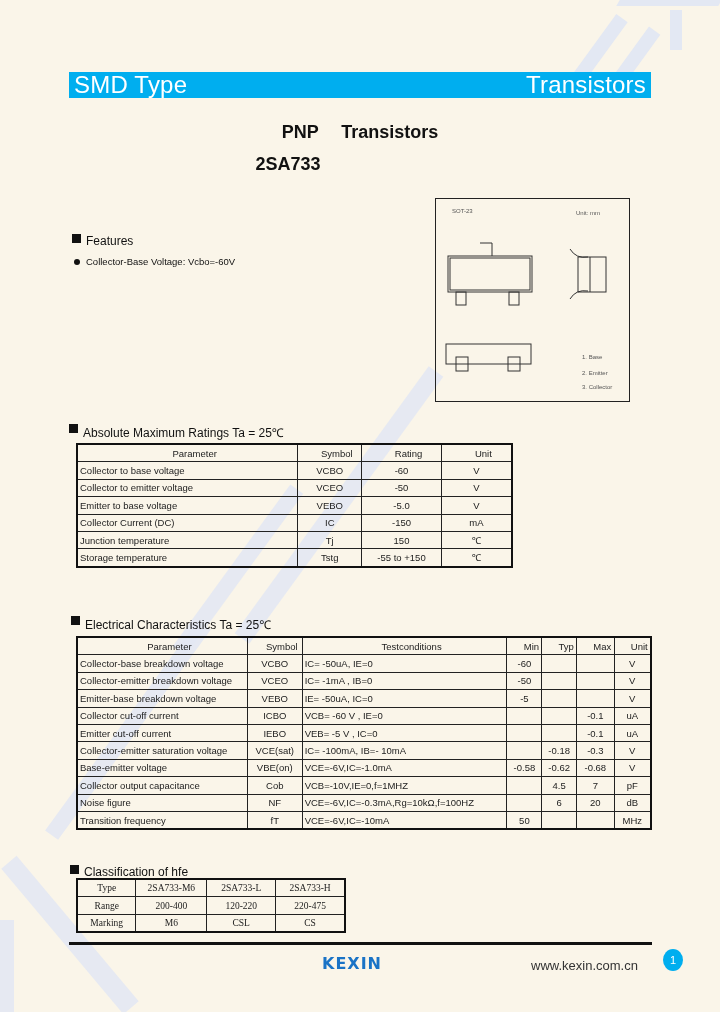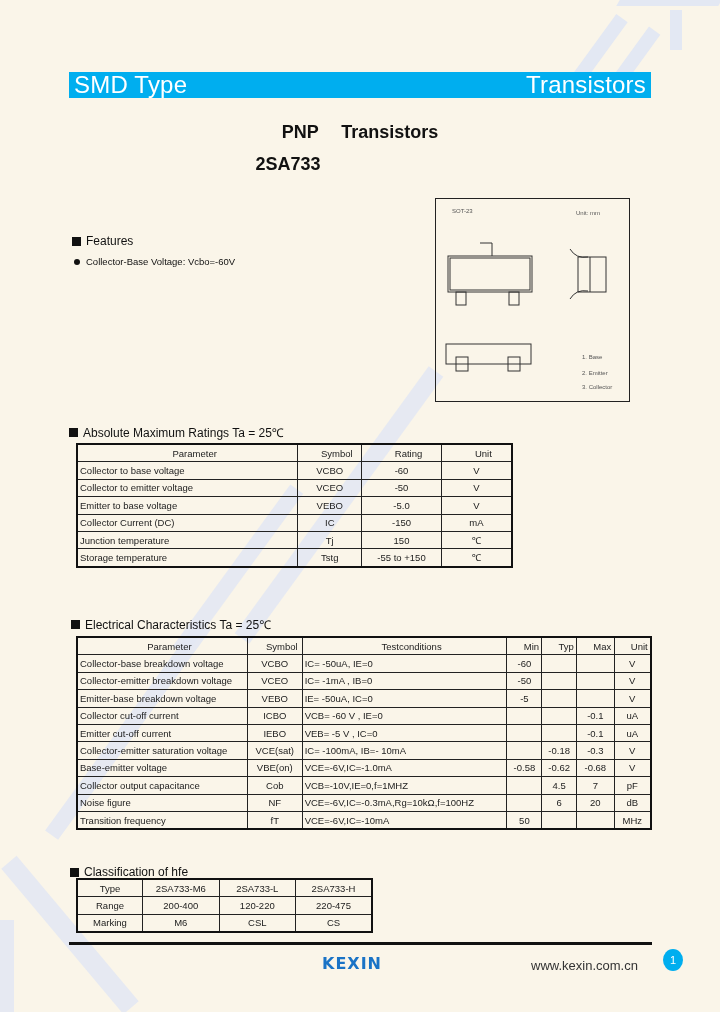--- a/index.html
+++ b/index.html
@@ -12,21 +12,21 @@
     .wm { position: absolute; background: #e3e8f3; }
     .header-bar {
       position: absolute; left: 69px; top: 72px; width: 582px; height: 26px;
       background: #00aeef; color: #fff; font-size: 24px;
       display: flex; justify-content: space-between; align-items: center;
       padding: 0 5px; box-sizing: border-box; letter-spacing: 0.2px;
     }
     .title1 { position: absolute; top: 122px; left: 0; width: 720px; text-align: center; font-weight: bold; font-size: 18px; }
     .title1 span + span { margin-left: 18px; }
     .title2 { position: absolute; top: 154px; left: 0; width: 576px; text-align: center; font-weight: bold; font-size: 18px; }
-    .sec-head { position: absolute; font-size: 12px; display: flex; align-items: center; }
+    .sec-head { position: absolute; font-size: 12px; display: flex; align-items: flex-start; }
     .sq { display: inline-block; width: 9px; height: 9px; background: #111; margin-right: 5px; }
     .bullet-line { position: absolute; left: 74px; top: 256px; font-size: 9.5px; display: flex; align-items: center; }
     .dot { display: inline-block; width: 6px; height: 6px; border-radius: 50%; background: #111; margin-right: 6px; }
     .pkg-box { position: absolute; left: 435px; top: 198px; width: 195px; height: 204px; border: 1px solid #222; box-sizing: border-box; background: transparent; }
     table.dt { position: absolute; border-collapse: collapse; font-size: 9.5px; color: #222; }
     table.dt td, table.dt th { border: 1px solid #222; height: 16.4px; padding: 0 2px; font-weight: normal; white-space: nowrap; }
     table.dt.outer { border: 2px solid #111; }
     table.dt th { text-align: center; padding-left: 16px; }
     .c { text-align: center; }
     .l { text-align: left; }
@@ -268,21 +268,21 @@
         <td class="c"></td>
         <td class="c">MHz</td>
       </tr>
 </tbody>
   </table>
 
 <div class="sec-head" style="left:70px;top:865px;">
   <span class="sq"></span>
   <span>Classification of hfe</span>
 </div>
-<table class="dt outer" style="left:76px;top:878px;width:297px;">
+<table class="dt outer" style="left:76px;top:878px;width:270px;font-family:Liberation Serif, serif;">
   <colgroup>
       <col style="width:66px">
       <col style="width:77px">
       <col style="width:77px">
       <col style="width:77px">
     </colgroup>
   <tbody>
       <tr>
         <td class="c">Type</td>
         <td class="c">2SA733-M6</td>

